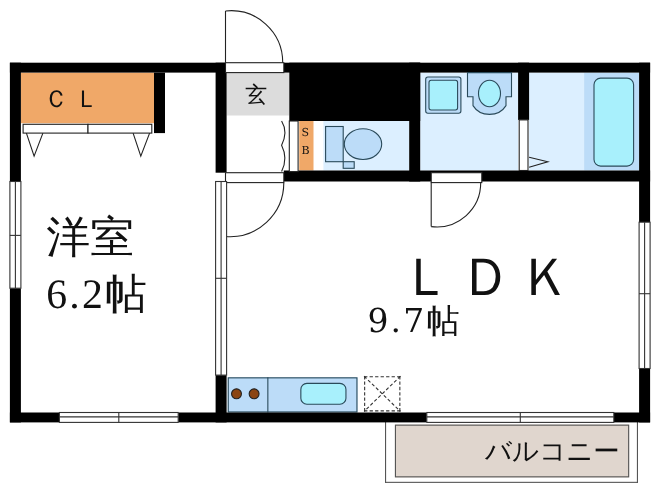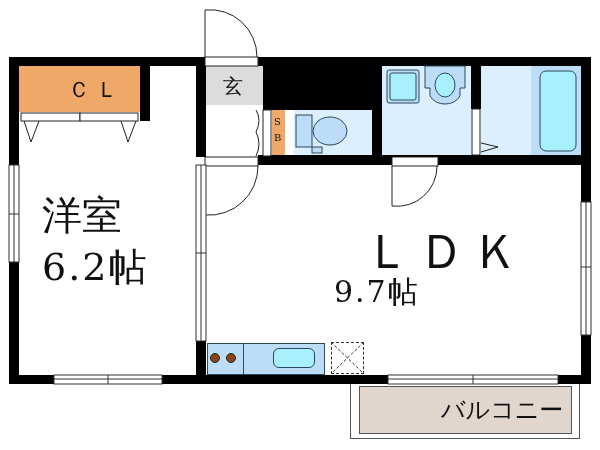--- a/index.html
+++ b/index.html
@@ -6,21 +6,21 @@
   body { width:600px; height:450px; position:relative; overflow:hidden; font-family:"DejaVu Serif","Liberation Serif",serif; }
   .abs { position:absolute; }
   .wall { position:absolute; background:#000; }
   .label { position:absolute; color:#111; white-space:nowrap; }
   svg { position:absolute; left:0; top:0; }
 </style>
 </head>
 <body>
 
 <div class="abs" style="left:19px;top:66px;width:121px;height:46px;background:#f0a868;"></div>
-<div class="label" style="left:68px;top:75px;font-size:22px;letter-spacing:6px;">ＣＬ</div>
+<div class="label" style="left:40px;top:75px;font-size:22px;letter-spacing:6px;">ＣＬ</div>
 
 <div class="abs" style="left:206px;top:66px;width:57px;height:39px;background:#dcdcdc;"></div>
 <div class="label" style="left:223px;top:73px;font-size:20px;">玄</div>
 
 <div class="abs" style="left:272px;top:110px;width:13px;height:45px;background:#f0a868;"></div>
 <div class="label" style="left:274px;top:116px;font-size:10px;">S</div>
 <div class="label" style="left:274px;top:132px;font-size:10px;">B</div>
 
 <div class="abs" style="left:294px;top:110px;width:78px;height:45px;background:#dcefff;"></div>
 <div class="abs" style="left:382px;top:66px;width:89px;height:89px;background:#dcefff;"></div>
@@ -137,15 +137,15 @@
     <line x1="581" y1="267" x2="591" y2="267"></line>
   </g>
   <g stroke="#333" stroke-width="1" fill="#fff">
     <rect x="388" y="375" width="170" height="9"></rect>
     <line x1="388" y1="379" x2="558" y2="379"></line>
     <line x1="473" y1="375" x2="473" y2="384"></line>
   </g>
 </svg>
 
 <div class="label" style="left:42px;top:188px;font-size:40px;">洋室</div>
-<div class="label" style="left:42px;top:242px;font-size:38px;letter-spacing:2px;">6.2帖</div>
+<div class="label" style="left:42px;top:242px;font-size:38px;letter-spacing:2px;font-family:Liberation Serif, serif;">6.2帖</div>
 <div class="label" style="left:364px;top:220px;font-size:48px;letter-spacing:6px;">ＬＤＫ</div>
 <div class="label" style="left:334px;top:272px;font-size:30px;letter-spacing:2px;">9.7帖</div>
 
 </body></html>

